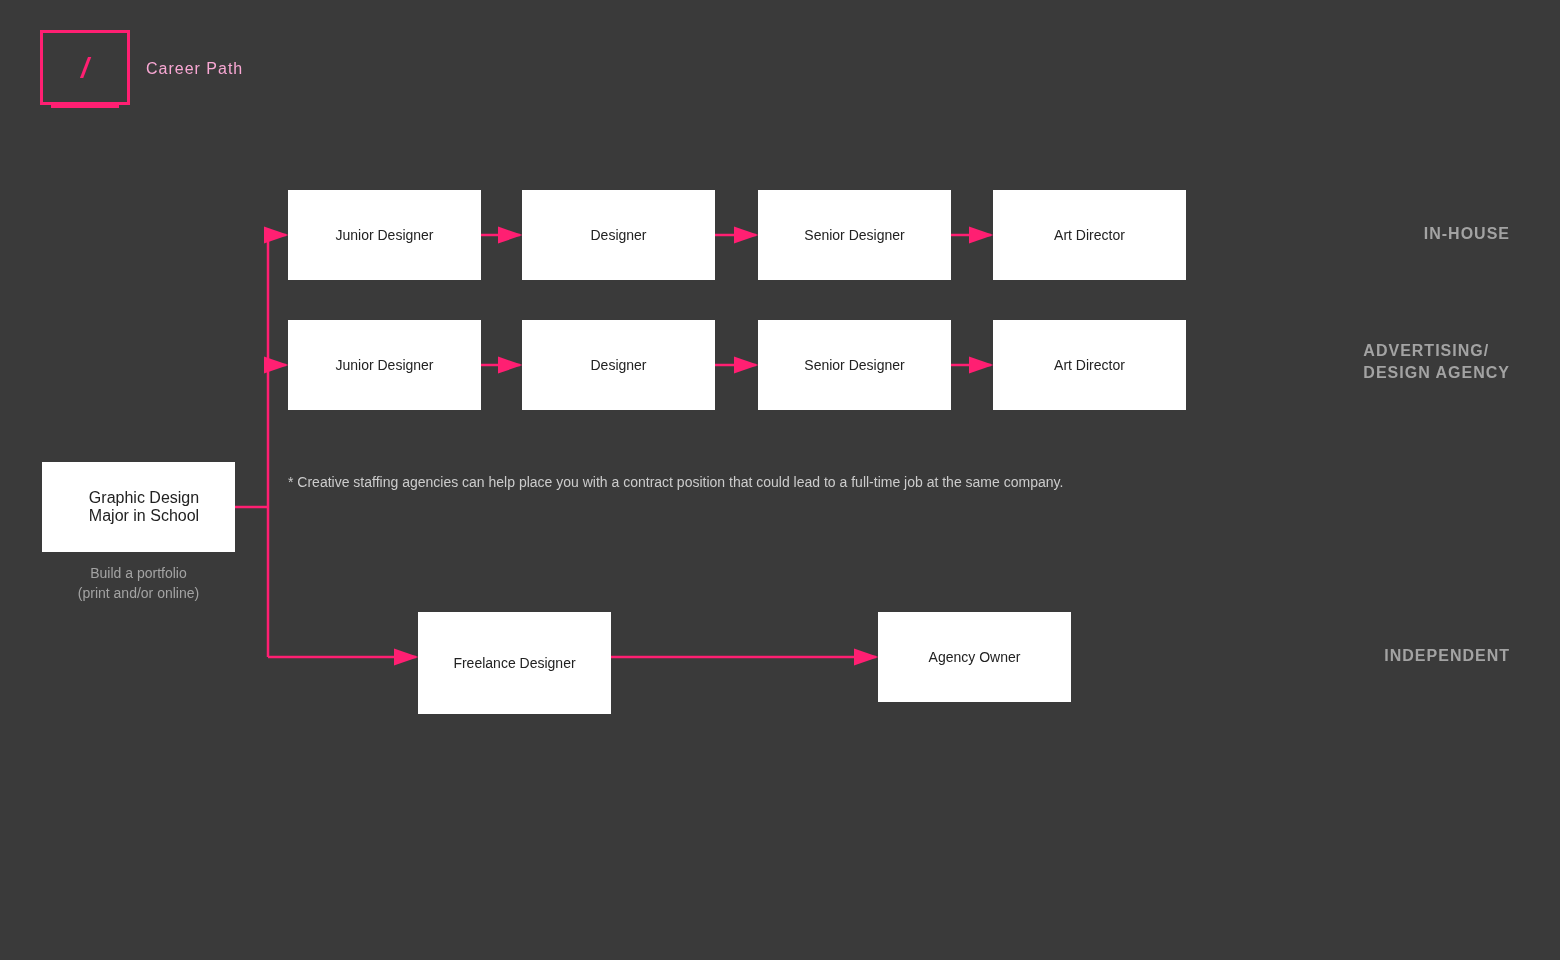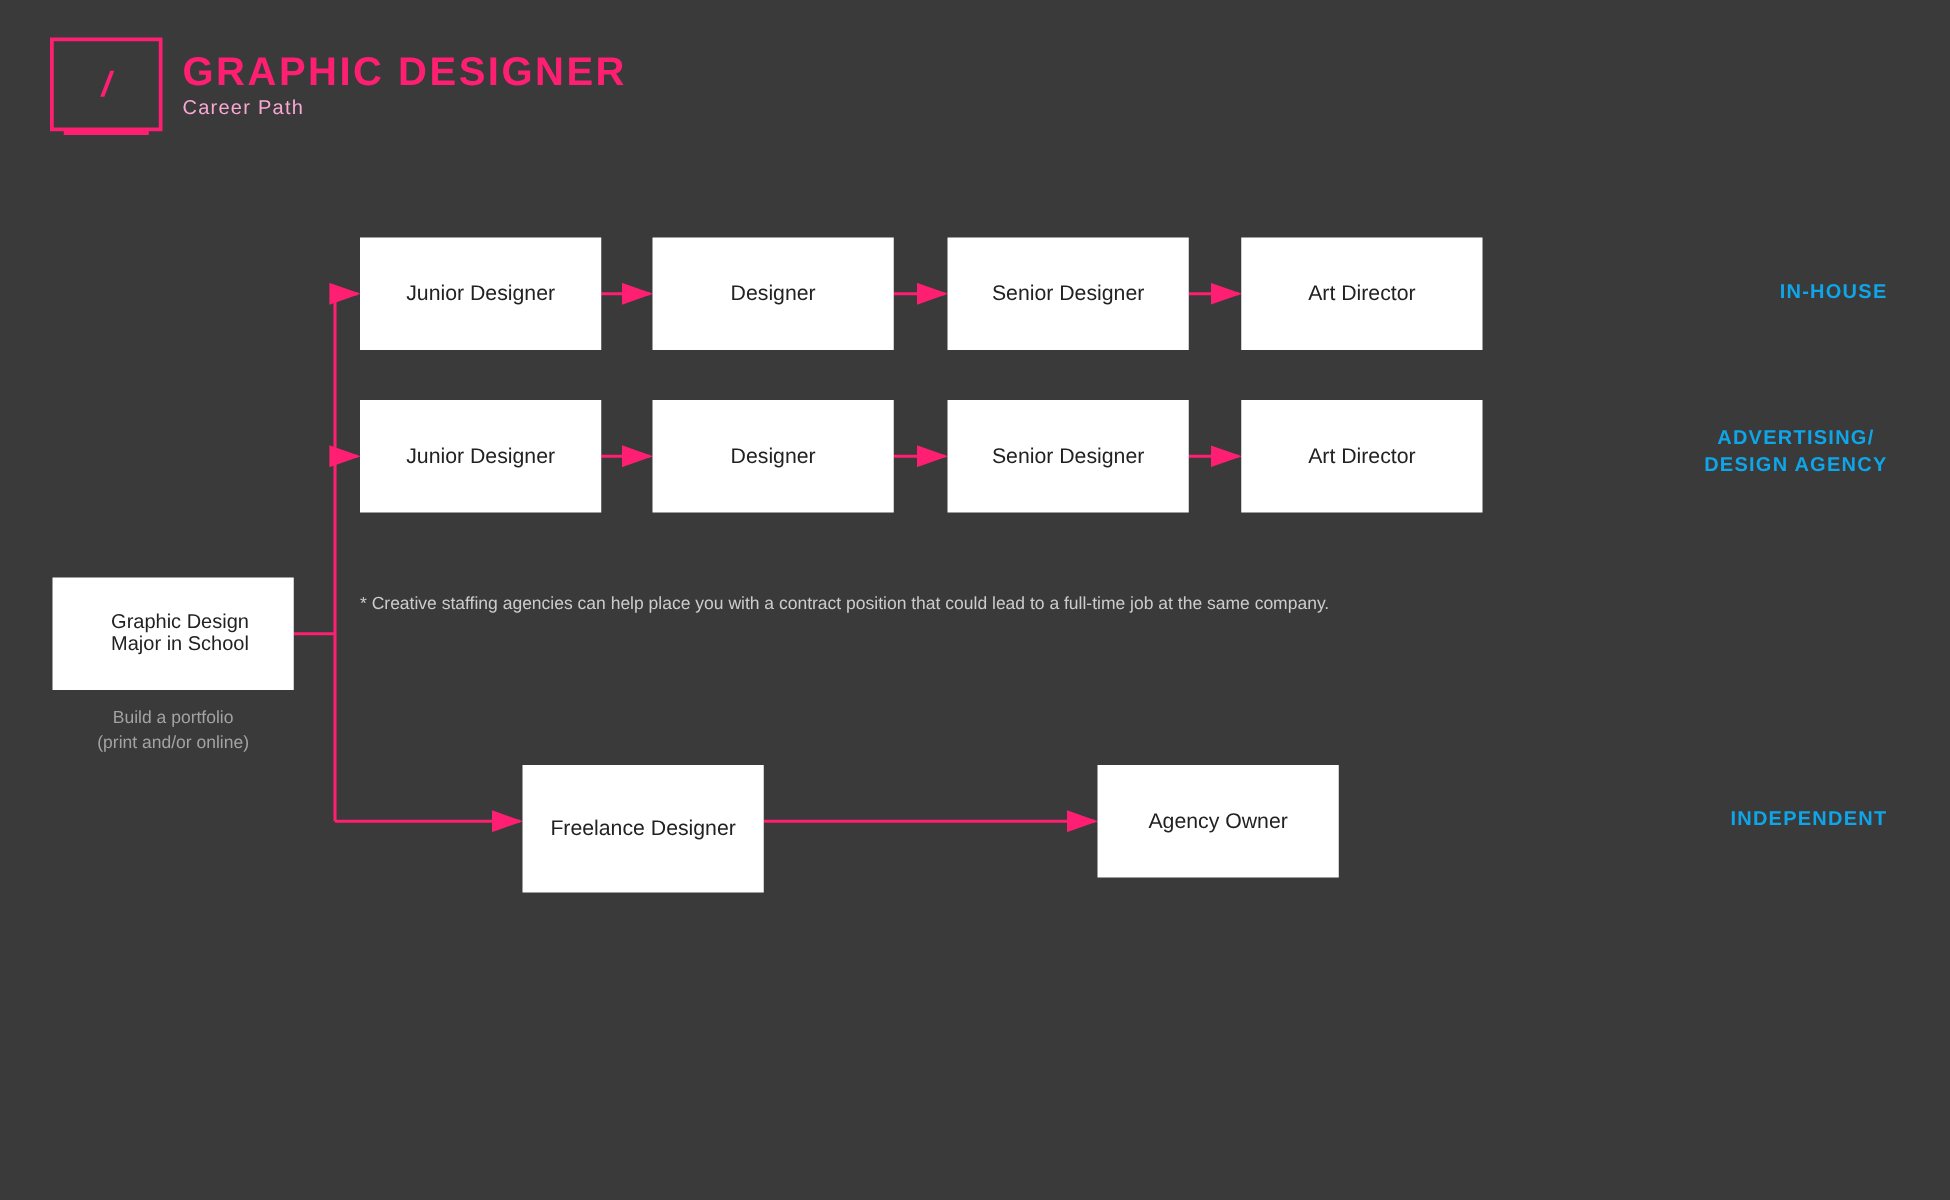--- a/index.html
+++ b/index.html
@@ -72,21 +72,21 @@
     }
 
     
     .career-box {
       position: absolute;
       background: #ffffff;
       display: flex;
       align-items: center;
       justify-content: center;
       text-align: center;
-      font-size: 17px;
+      font-size: 14px;
       color: #222;
       font-weight: 400;
     }
 
     
     .box-start {
       left: 42px;
       top: 462px;
       width: 193px;
       height: 90px;
@@ -106,26 +106,26 @@
     .box-r2-3 { left: 758px; top: 320px; width: 193px; height: 90px; }
 
     
     .box-r3-1 { left: 418px; top: 612px; width: 193px; height: 102px; }
     .box-r3-2 { left: 878px; top: 612px; width: 193px; height: 90px; }
 
     
     .path-label {
       position: absolute;
       right: 50px;
-      color: #0ea5e9;
+      color: #a3a3a3;
       font-weight: 900;
       font-size: 16px;
       letter-spacing: 1px;
       text-transform: uppercase;
-      text-align: center;
+      text-align: left;
     }
 
     .label-inhouse { top: 225px; }
     .label-agency { top: 340px; line-height: 1.4; }
     .label-independent { top: 647px; }
 
     
     .portfolio-text {
       position: absolute;
       left: 42px;
@@ -157,21 +157,20 @@
     }
   </style>
 </head>
 <body>
 
 <div class="header">
   <div class="logo-box">
     <span class="logo-icon">/</span>
   </div>
   <div class="title-group">
-    <span class="main-title">GRAPHIC DESIGNER</span>
     <span class="sub-title">Career Path</span>
   </div>
 </div>
 
 <svg class="arrows-svg">
   <defs>
     <marker id="arrowhead" markerWidth="10" markerHeight="7" refX="9" refY="3.5" orient="auto">
       <polygon points="0 0, 10 3.5, 0 7" fill="#ff1f72"></polygon>
     </marker>
   </defs>

